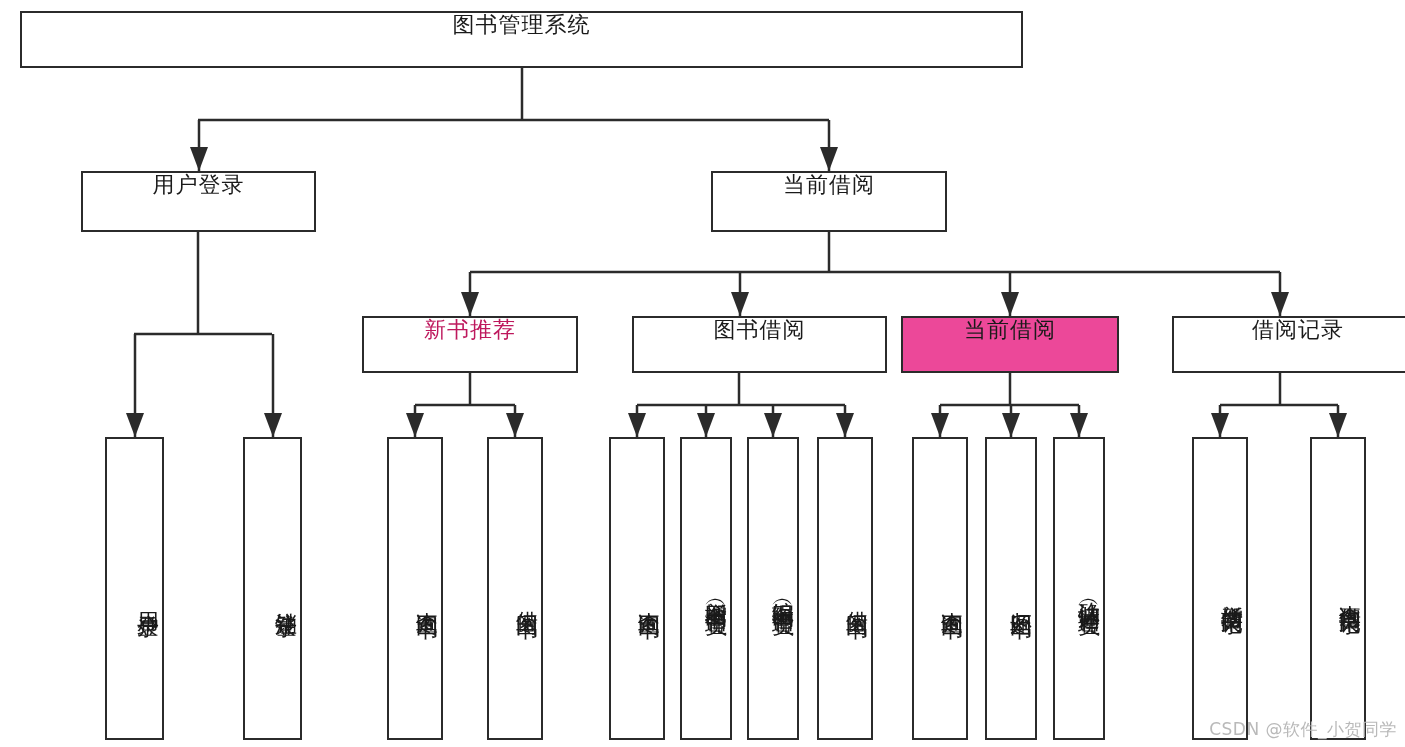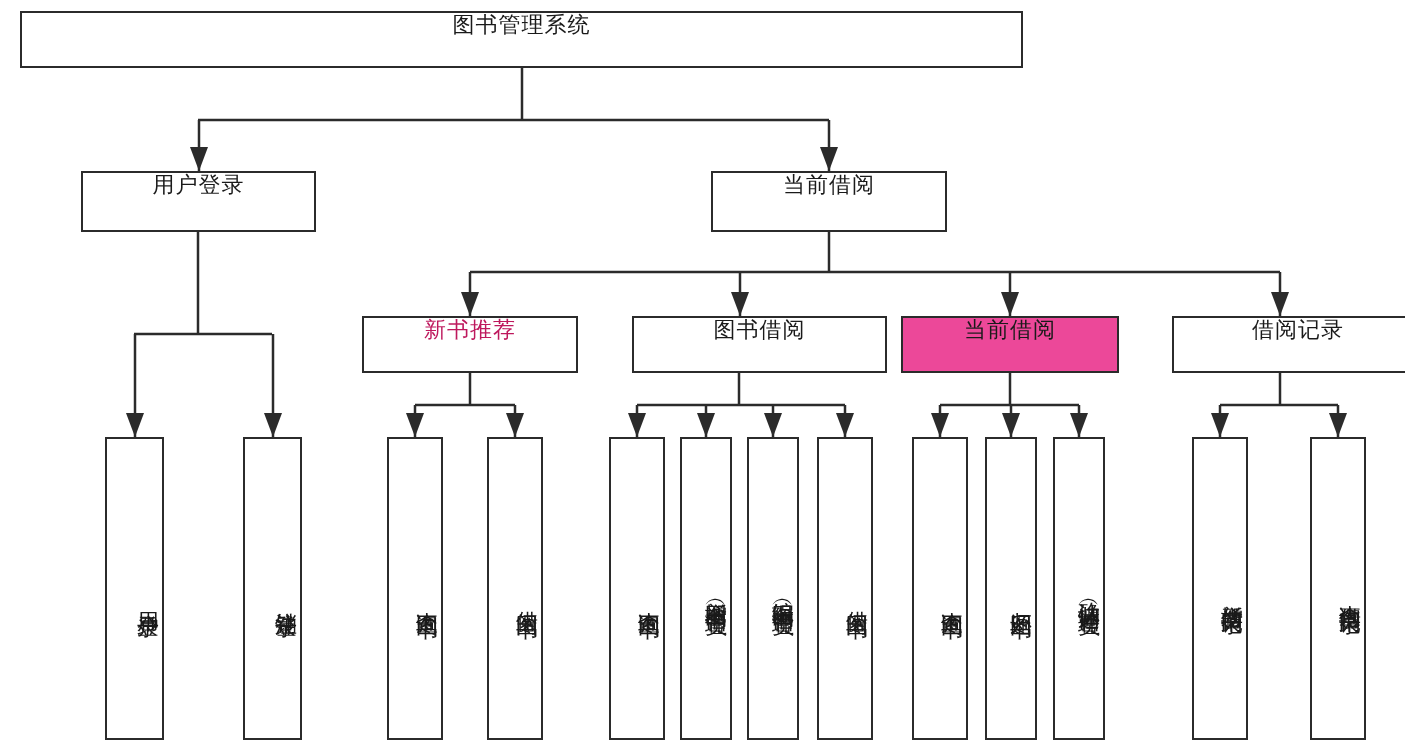--- a/index.html
+++ b/index.html
@@ -134,13 +134,14 @@
       <div class="node v top" style="left: 1053px; top: 437px; width: 52px; height: 303px; border-color: rgb(43, 43, 43); background: rgb(255, 255, 255); color: rgb(26, 26, 26);">
         <span>确认归还（管理员）</span>
       </div>
       <div class="node v top" style="left: 1192px; top: 437px; width: 56px; height: 303px; border-color: rgb(43, 43, 43); background: rgb(255, 255, 255); color: rgb(26, 26, 26);">
         <span>新增借阅记录</span>
       </div>
       <div class="node v top" style="left: 1310px; top: 437px; width: 56px; height: 303px; border-color: rgb(43, 43, 43); background: rgb(255, 255, 255); color: rgb(26, 26, 26);">
         <span>查询借阅记录</span>
       </div>
     </div>
+  <div id="watermark">CSDN @软件_小贺同学</div>
 </div>
 
 </body></html>

